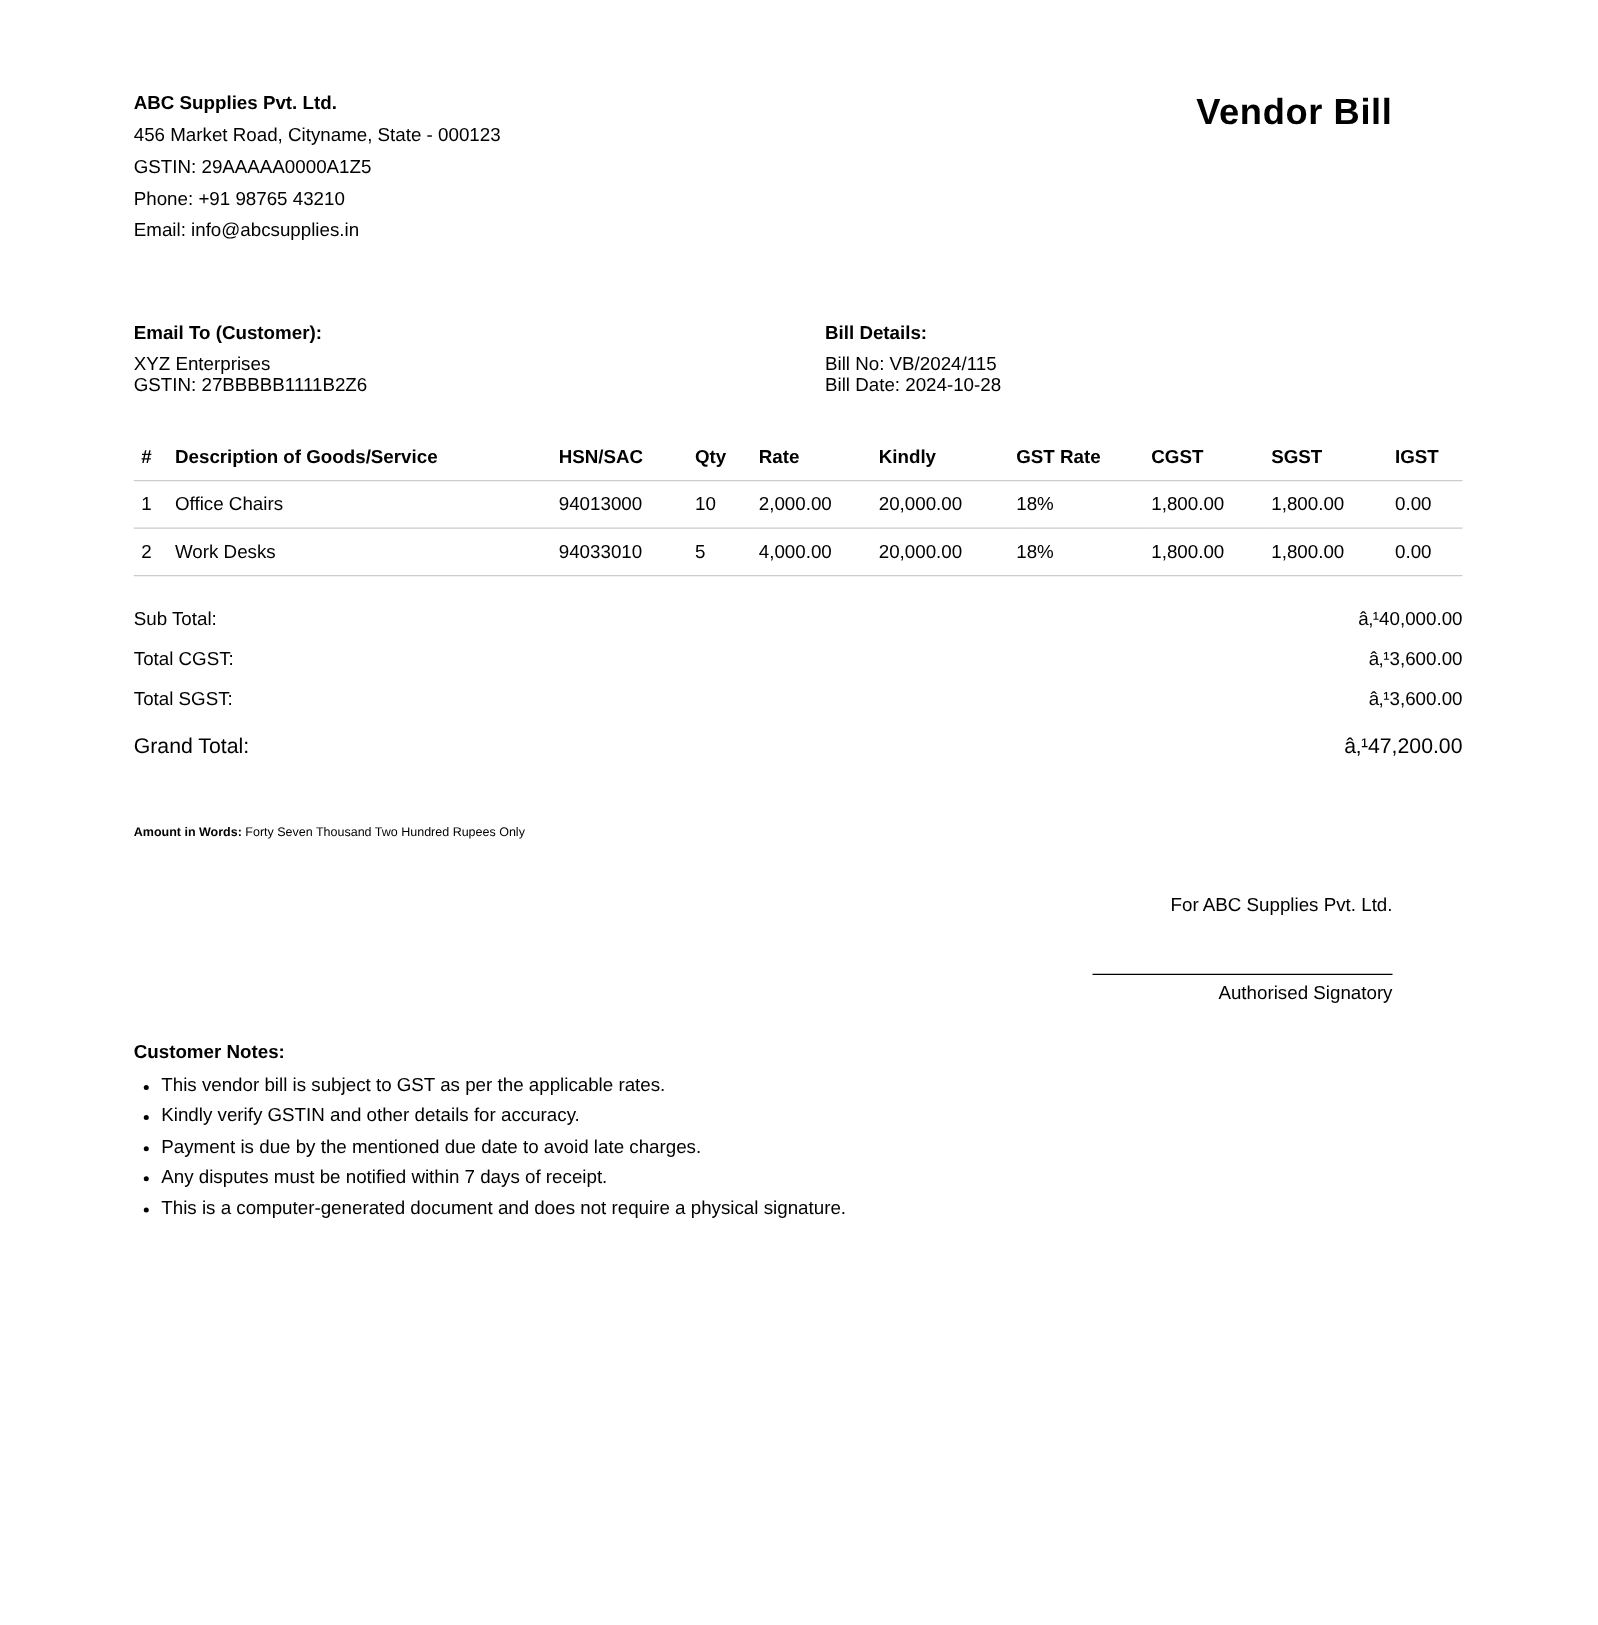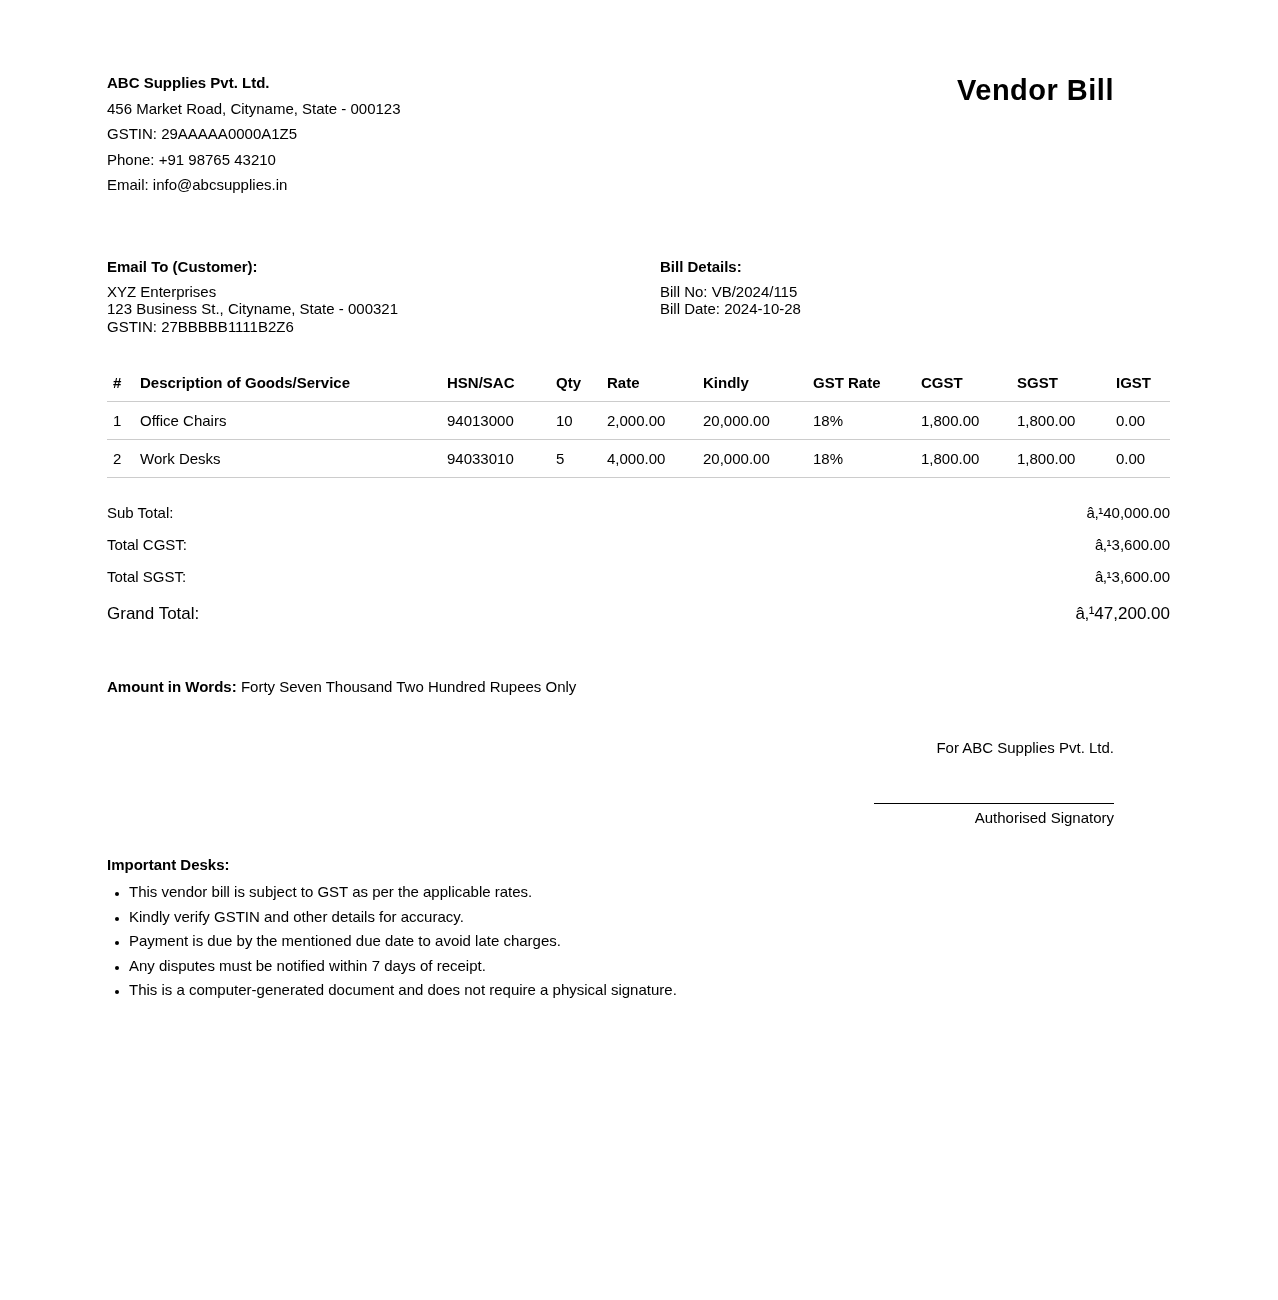--- a/index.html
+++ b/index.html
@@ -60,21 +60,21 @@
     font-size: 15px;
   }
   .totals-row.grand {
     height: 36px;
     font-size: 17px;
     padding-top: 4px;
   }
   .totals-row.grand .totals-value { font-weight: normal; }
 
   
-  .amount-words { margin-top: 42px; font-size: 15px; }
+  .amount-words { margin-top: 42px; font-size: 10px; }
   .amount-words .label { font-weight: bold; }
 
   
   .signature { margin-top: 44px; text-align: right; font-size: 15px; }
   .signature-for { margin-bottom: 36px; }
   .signature-line {
     display: inline-block;
     width: 240px;
     border-top: 1px solid #000000;
     margin-bottom: 2px;
@@ -101,21 +101,20 @@
       <div>Phone: +91 98765 43210</div>
       <div>Email: info@abcsupplies.in</div>
     </div>
     <div class="doc-title">Vendor Bill</div>
   </div>
 
   <div class="parties">
     <div class="party-left">
       <div class="section-heading">Email To (Customer):</div>
       <div class="party-line">XYZ Enterprises</div>
-      <div class="party-line">123 Business St., Cityname, State - 000321</div>
       <div class="party-line">GSTIN: 27BBBBB1111B2Z6</div>
     </div>
     <div class="party-right">
       <div class="section-heading">Bill Details:</div>
       <div class="party-line">Bill No: VB/2024/115</div>
       <div class="party-line">Bill Date: 2024-10-28</div>
     </div>
   </div>
 
   <table class="items">
@@ -196,21 +195,21 @@
     <span class="label">Amount in Words:</span><span> Forty Seven Thousand Two Hundred Rupees Only</span>
   </div>
 
   <div class="signature">
     <div class="signature-for">For ABC Supplies Pvt. Ltd.</div>
     <div><span class="signature-line"></span></div>
     <div class="signature-role">Authorised Signatory</div>
   </div>
 
   <div class="notes">
-    <div class="notes-heading">Important Desks:</div>
+    <div class="notes-heading">Customer Notes:</div>
     <ul>
       <li>This vendor bill is subject to GST as per the applicable rates.</li>
       <li>Kindly verify GSTIN and other details for accuracy.</li>
       <li>Payment is due by the mentioned due date to avoid late charges.</li>
       <li>Any disputes must be notified within 7 days of receipt.</li>
       <li>This is a computer-generated document and does not require a physical signature.</li>
     </ul>
   </div>
 
 </div>

